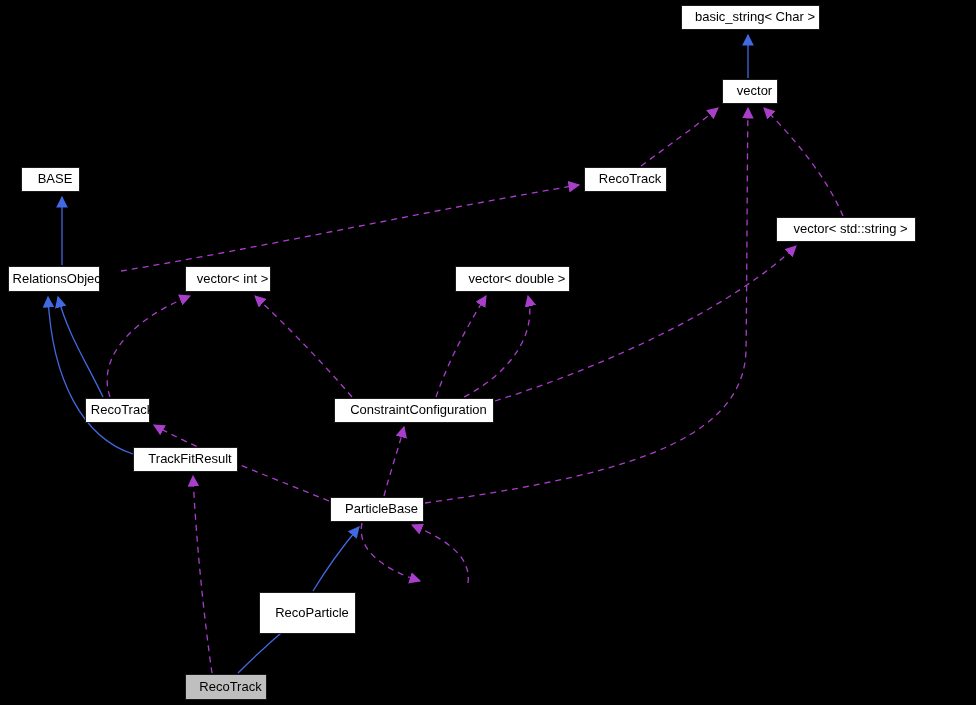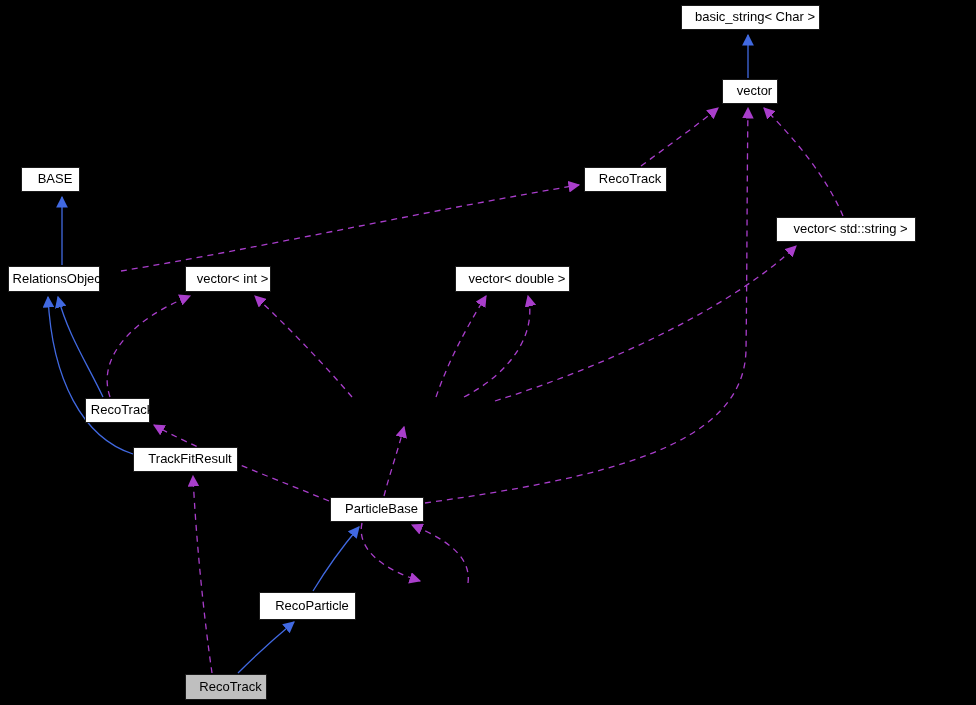--- a/index.html
+++ b/index.html
@@ -90,30 +90,33 @@
   </div>
 
   <div class="node" style="left:455px;top:266px;width:115px;height:26px">
     <span>vector&lt; double &gt;</span>
   </div>
 
   <div class="node" style="left:85px;top:398px;width:65px;height:25px">
     <span>RecoTrack</span>
   </div>
 
+  <div class="node" style="left:334px;top:398px;width:160px;height:25px">
+    <span>ConstraintConfiguration</span>
+  </div>
 
   <div class="node" style="left:133px;top:447px;width:105px;height:25px">
     <span>TrackFitResult</span>
   </div>
 
   <div class="node" style="left:330px;top:497px;width:94px;height:25px">
     <span>ParticleBase</span>
   </div>
 
-  <div class="node" style="left:259px;top:592px;width:97px;height:28px">
+  <div class="node" style="left:259px;top:592px;width:97px;height:42px">
     <span>RecoParticle</span>
   </div>
 
 
   <div class="node current" style="left:185px;top:674px;width:82px;height:26px">
     <span>RecoTrack</span>
   </div>
 
 </div>
 

